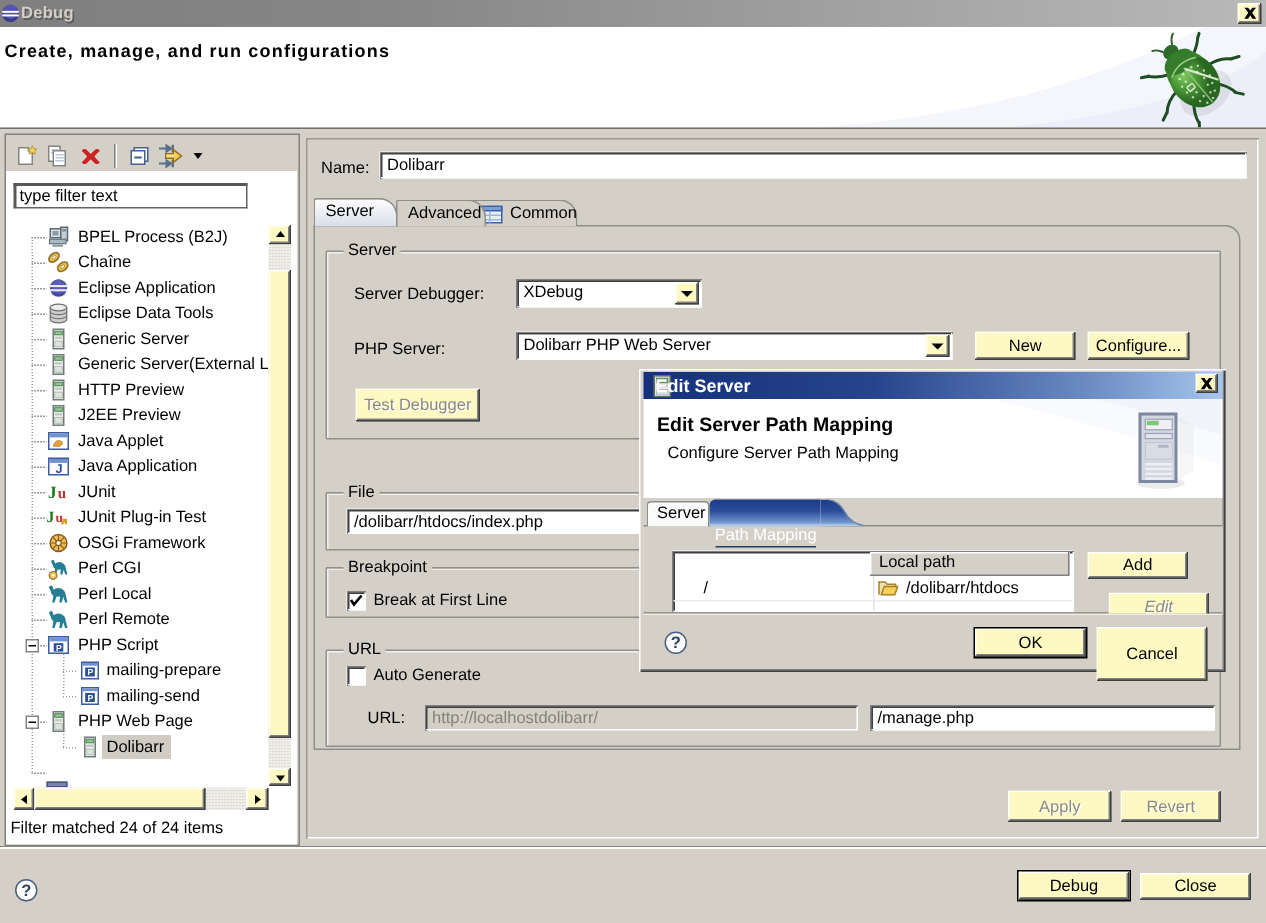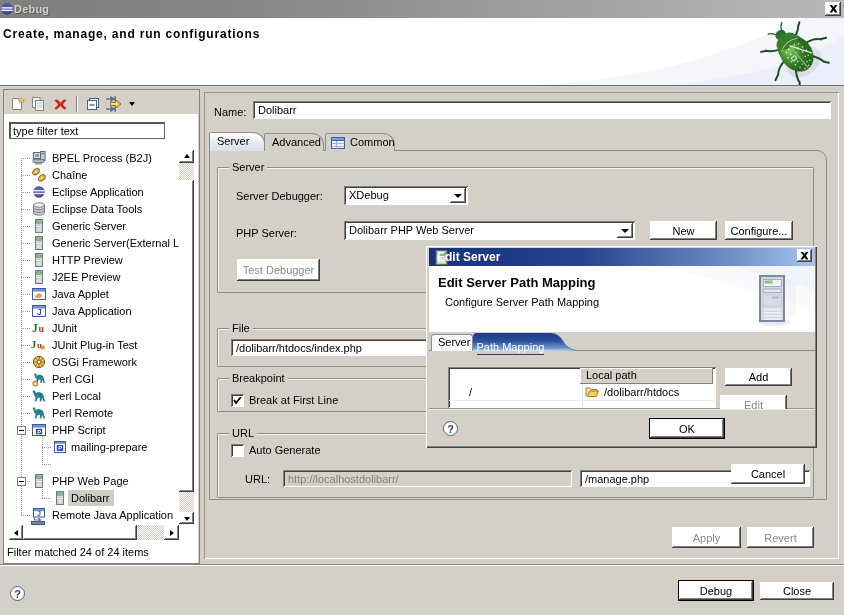--- a/index.html
+++ b/index.html
@@ -5,21 +5,21 @@
 * { margin:0; padding:0; box-sizing:border-box; }
 html,body { width:844px; height:615px; }
 body {
   position:relative; overflow:hidden;
   background:#d4d0c8;
   font-family:"Liberation Sans", sans-serif;
   font-size:11px; color:#000;
 }
 .abs { position:absolute; }
 
-.raised { background:#ffffff;
+.raised { background:#fef9c3;
   box-shadow: inset -1px -1px 0 #404040, inset 1px 1px 0 #ffffff, inset -2px -2px 0 #808080; }
 .sunken { background:#fff;
   box-shadow: inset 1px 1px 0 #808080, inset -1px -1px 0 #ffffff, inset 2px 2px 0 #404040;
   border:none; }
 .group { border:1px solid #90908a; border-radius:1px;
   box-shadow: inset 1px 1px 0 rgba(255,255,255,.7); }
 .glabel { position:absolute; top:-7px; background:#d4d0c8; padding:0 3px; line-height:13px; }
 .btntext { width:100%; height:100%; display:flex; align-items:center; justify-content:center; }
 .disabled { color:#8c8a83; text-shadow:1px 1px 0 #ffffff; }
 
@@ -70,21 +70,21 @@
 #namelbl { left:214px; top:106px; }
 #nameinput { left:253px; top:101px; width:578px; height:18px; }
 #nameinput span { position:absolute; left:5px; top:3px; }
 
 
 .tab { position:absolute; height:18px; border:1px solid #8e8e88; border-bottom:none;
   border-radius:2px 12px 0 0; background:#d4d0c8; }
 .tab span { position:absolute; left:7px; top:2px; }
 #tabsrv { left:209px; top:132px; width:56px; height:19px; background:linear-gradient(#fdfdfd,#d8dfea); z-index:3;}
 #tabadv { left:264px; top:133px; width:60px; z-index:2; }
-#tabcom { left:325px; top:133px; width:70px; z-index:1; }
+#tabcom { left:315px; top:133px; width:70px; z-index:1; }
 
 #tabbox { left:209px; top:150px; width:618px; height:350px;
   border:1px solid #8e8e88; border-radius:0 10px 0 0; background:#d4d0c8; }
 
 
 #gserver { left:217px; top:167px; width:597px; height:126px; }
 #gfile { left:217px; top:328px; width:597px; height:39px; }
 #gbreak { left:217px; top:378px; width:597px; height:34px; }
 #gurl { left:217px; top:433px; width:597px; height:65px; }
 
@@ -116,35 +116,35 @@
 #dhead .t1 { position:absolute; left:9px; top:9px; font-size:13px; font-weight:bold; }
 #dhead .t2 { position:absolute; left:16px; top:30px; }
 
 #dtabbox { left:3px; top:104px; width:386px; height:59px; border-top:1px solid #8e8e88; border-bottom:1px solid #98968e; box-shadow:0 1px 0 #f0efeb; background:#d4d0c8; }
 #dtabsrv { position:absolute; left:2px; top:-17px; width:42px; height:17px; background:#fbfbfb;
   border:1px solid #8e8e88; border-bottom:none; border-radius:3px 3px 0 0; }
 #dtabsrv span { position:absolute; left:6px; top:1px; }
 #dtabpm { position:absolute; left:44px; top:-18px; width:74px; height:18px;
   background:linear-gradient(#1c3a85,#2e4f9c 45%,#7096ce 85%,#cadef4);
   border-radius:4px 0 0 0; color:#fff; }
-#dtabpm span { position:absolute; left:3.5px; top:8px; border-bottom:1px solid #233d6d; padding-bottom:1px; white-space:nowrap;}
+#dtabpm span { position:absolute; left:3.5px; top:18px; border-bottom:1px solid #233d6d; padding-bottom:1px; white-space:nowrap;}
 #dtabtail { position:absolute; left:118px; top:-18px; width:30px; height:18px; }
 
 
 #dtable { left:22px; top:121px; width:268px; height:41px; background:#fff;
   box-shadow: inset 1px 1px 0 #808080, inset -1px -1px 0 #fff, inset 2px 2px 0 #404040; }
 .hcell { position:absolute; top:1px; height:16px; background:#d4d0c8;
   box-shadow: inset -1px -1px 0 #808080, inset 1px 1px 0 #ffffff; }
 .hcell span { position:absolute; left:6px; top:1px; }
 
 #dadd { left:299px; top:122px; width:67px; height:18px; }
-#deditwrap { left:294px; top:149px; width:67px; height:14px; overflow:hidden; }
+#deditwrap { left:313px; top:149px; width:67px; height:14px; overflow:hidden;font-style:italic; }
 #dedit { position:absolute; left:0; top:0; width:67px; height:20px; }
 #dokbtn { left:223px; top:172px; width:76px; height:21px; background:#000; padding:1px; }
-#dcancel { left:305px; top:172px; width:74px; height:20px;margin-top:46px; }
+#dcancel { left:305px; top:172px; width:74px; height:36px; }
 #help2 { left:17px; top:175px; }
 
 
 #apply { left:672px; top:527px; width:69px; height:21px; }
 #revert { left:747px; top:527px; width:67px; height:21px; }
 #debug { left:678px; top:580px; width:76px; height:21px; background:#000; padding:1px; }
 #close { left:760px; top:582px; width:74px; height:18px; }
 </style>
 </head>
 <body>
@@ -451,20 +451,29 @@
   <div class="trow" style="top:293px">
       <div class="ic" style="left:48px"><svg width="16" height="16" viewBox="0 0 16 16">
           <rect x="2.5" y="2.5" width="11" height="11" fill="#fff" stroke="#3b5ba5"></rect>
           <rect x="3" y="3" width="10" height="1.8" fill="#7292cc"></rect>
           <rect x="4.8" y="6" width="6.4" height="6" fill="#2b4d9c"></rect>
           <text x="6.3" y="11.2" font-size="5.8" font-weight="bold" fill="#fff" font-family="Liberation Sans">P</text>
         </svg></div>
       <span class="lbl" style="left:67px">mailing-prepare</span>
     </div>
   <div class="doth" style="left:38px;top:318px;width:10px"></div>
+  <div class="trow" style="top:310px">
+      <div class="ic" style="left:48px"><svg width="16" height="16" viewBox="0 0 16 16">
+          <rect x="2.5" y="2.5" width="11" height="11" fill="#fff" stroke="#3b5ba5"></rect>
+          <rect x="3" y="3" width="10" height="1.8" fill="#7292cc"></rect>
+          <rect x="4.8" y="6" width="6.4" height="6" fill="#2b4d9c"></rect>
+          <text x="6.3" y="11.2" font-size="5.8" font-weight="bold" fill="#fff" font-family="Liberation Sans">P</text>
+        </svg></div>
+      <span class="lbl" style="left:67px">mailing-send</span>
+    </div>
   <div class="doth" style="left:17px;top:335px;width:10px"></div>
   <div class="expander" style="left:13px;top:331px"></div>
   <div class="trow" style="top:327px">
       <div class="ic" style="left:27px"><svg width="16" height="16" viewBox="0 0 16 16">
           <rect x="4.5" y="1.5" width="7" height="13" fill="#eef0ee" stroke="#6f7f77"></rect>
           <rect x="5.5" y="2.8" width="5" height="2.4" fill="#8fc78f" stroke="#49784a" stroke-width=".6"></rect>
           <rect x="5.5" y="6.4" width="5" height="1.6" fill="#c2c8c2"></rect>
           <rect x="5.5" y="9.4" width="5" height="3.8" fill="#dfe3df" stroke="#a8aea8" stroke-width=".5"></rect>
         </svg></div>
       <span class="lbl" style="left:48px">PHP Web Page</span>
@@ -474,29 +483,20 @@
       <div class="ic" style="left:48px"><svg width="16" height="16" viewBox="0 0 16 16">
           <rect x="4.5" y="1.5" width="7" height="13" fill="#eef0ee" stroke="#6f7f77"></rect>
           <rect x="5.5" y="2.8" width="5" height="2.4" fill="#8fc78f" stroke="#49784a" stroke-width=".6"></rect>
           <rect x="5.5" y="6.4" width="5" height="1.6" fill="#c2c8c2"></rect>
           <rect x="5.5" y="9.4" width="5" height="3.8" fill="#dfe3df" stroke="#a8aea8" stroke-width=".5"></rect>
         </svg></div>
       <div class="abs" style="left:64px;top:0;width:46px;height:16px;background:#d0ccc4"></div>
       <span class="lbl" style="left:67px">Dolibarr</span>
     </div>
   <div class="doth" style="left:17px;top:369px;width:10px"></div>
-  <div class="trow" style="top:361px">
-      <div class="ic" style="left:27px"><svg width="16" height="16" viewBox="0 0 16 16">
-          <rect x="2.5" y="1.5" width="11" height="8.5" fill="#fff" stroke="#3b5ba5"></rect>
-          <rect x="3" y="2" width="10" height="2.2" fill="#7292cc"></rect>
-          <text x="6.2" y="9" font-size="6.5" font-weight="bold" fill="#2d4f9e" font-family="Liberation Sans">J</text>
-          <path d="M3.5 10.5 v2.5 h5.5 m-2-2.2 l2.6 2.2 -2.6 2.2" stroke="#5a6a9a" stroke-width="1.1" fill="none"></path>
-        </svg></div>
-      <span class="lbl" style="left:48px">Remote Java Application</span>
-    </div>
 </div>
 
 <div class="abs raised arrowbtn" style="left:179px;top:150px;width:15px;height:13px">
     <div class="tri" style="border:3.5px solid transparent;border-bottom:4.5px solid #000;margin-top:-4px"></div>
   </div>
 <div class="abs sbtrack" style="left:179px;top:163px;width:15px;height:349px"></div>
 <div class="abs raised" style="left:179px;top:180px;width:15px;height:312px"></div>
 <div class="abs raised arrowbtn" style="left:179px;top:512px;width:15px;height:12px">
     <div class="tri" style="border:3.5px solid transparent;border-top:4.5px solid #000;margin-bottom:-4px"></div>
   </div>

